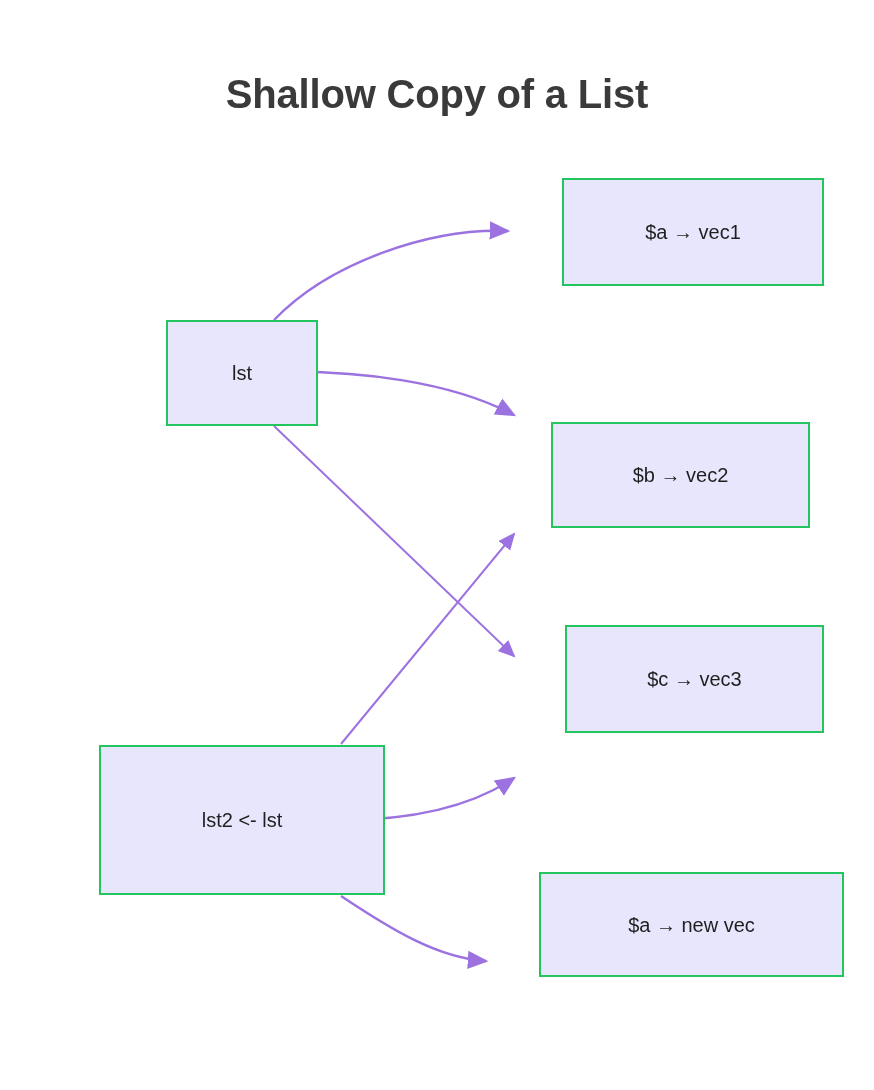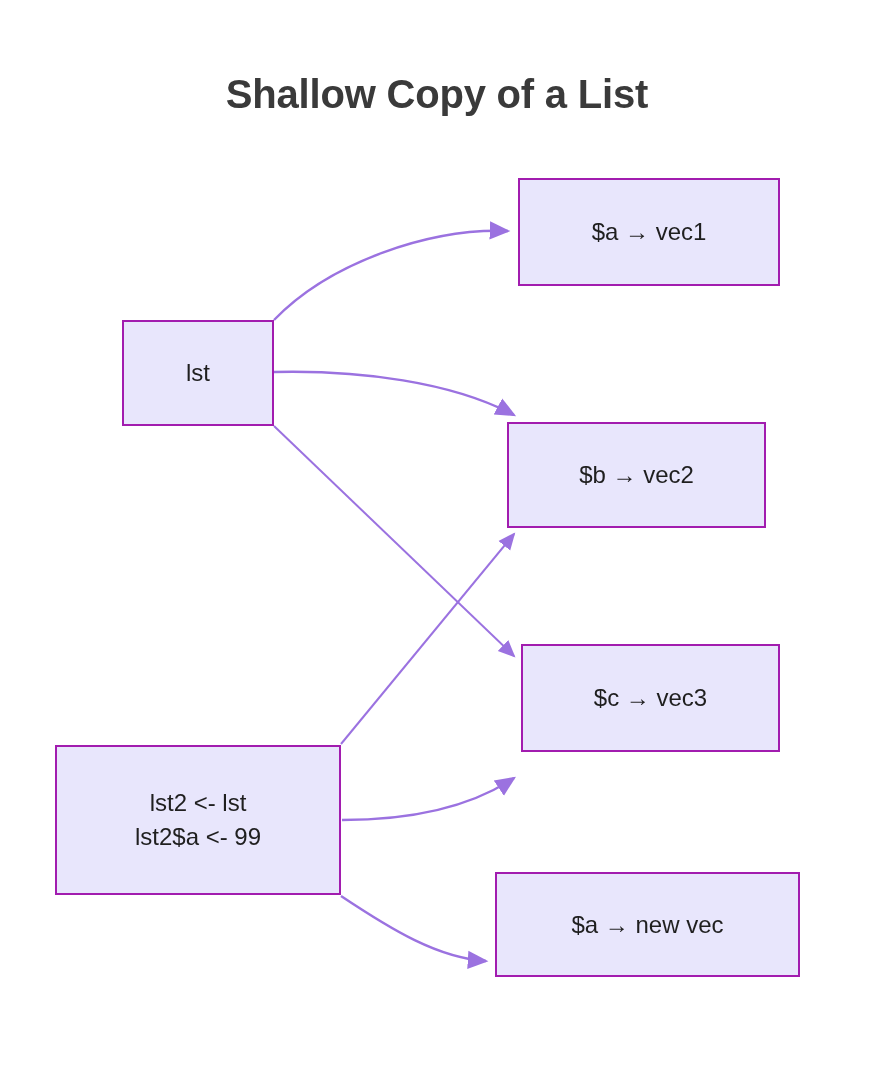--- a/index.html
+++ b/index.html
@@ -31,30 +31,31 @@
     position: absolute;
     left: 0;
     top: 0;
     width: 874px;
     height: 1090px;
   }
   .node {
     position: absolute;
     box-sizing: border-box;
     background: #E8E6FC;
-    border: 2px solid #a21caf;
+    border: 2px solid #22c55e;
     display: flex;
     align-items: center;
     justify-content: center;
     flex-direction: column;
     color: #1f1f1f;
-    font-size: 24px;
+    font-size: 20px;
     line-height: 34px;
     text-align: center;
     white-space: pre;
+    margin-left: 44px;
   }
   .node-line { display: block; }
 </style>
 </head>
 <body>
 
 <div id="canvas">
 
   <div id="diagram-title">Shallow Copy of a List</div>
 
@@ -77,32 +78,31 @@
 
     <path d="M 341,896 C 392,930 438,958 486,961" fill="none" stroke="#9B72E0" stroke-width="2.4" marker-end="url(#ah)"></path>
   </svg>
 
   <div class="node" id="node-lst" style="left:122px; top:320px; width:152px; height:106px;">
     <span class="node-line">lst</span>
   </div>
 
   <div class="node" id="node-lst2" style="left:55px; top:745px; width:286px; height:150px;text-align:center;">
     <span class="node-line">lst2 &lt;- lst</span>
-    <span class="node-line">lst2$a &lt;- 99</span>
   </div>
 
   <div class="node" id="node-vec1" style="left:518px; top:178px; width:262px; height:108px;">
     <span class="node-line">$a → vec1</span>
   </div>
 
   <div class="node" id="node-vec2" style="left:507px; top:422px; width:259px; height:106px;">
     <span class="node-line">$b → vec2</span>
   </div>
 
-  <div class="node" id="node-vec3" style="left:521px; top:644px; width:259px; height:108px;">
+  <div class="node" id="node-vec3" style="left:521px; top:625px; width:259px; height:108px;">
     <span class="node-line">$c → vec3</span>
   </div>
 
   <div class="node" id="node-newvec" style="left:495px; top:872px; width:305px; height:105px;">
     <span class="node-line">$a → new vec</span>
   </div>
 
 </div>
 
 </body></html>

